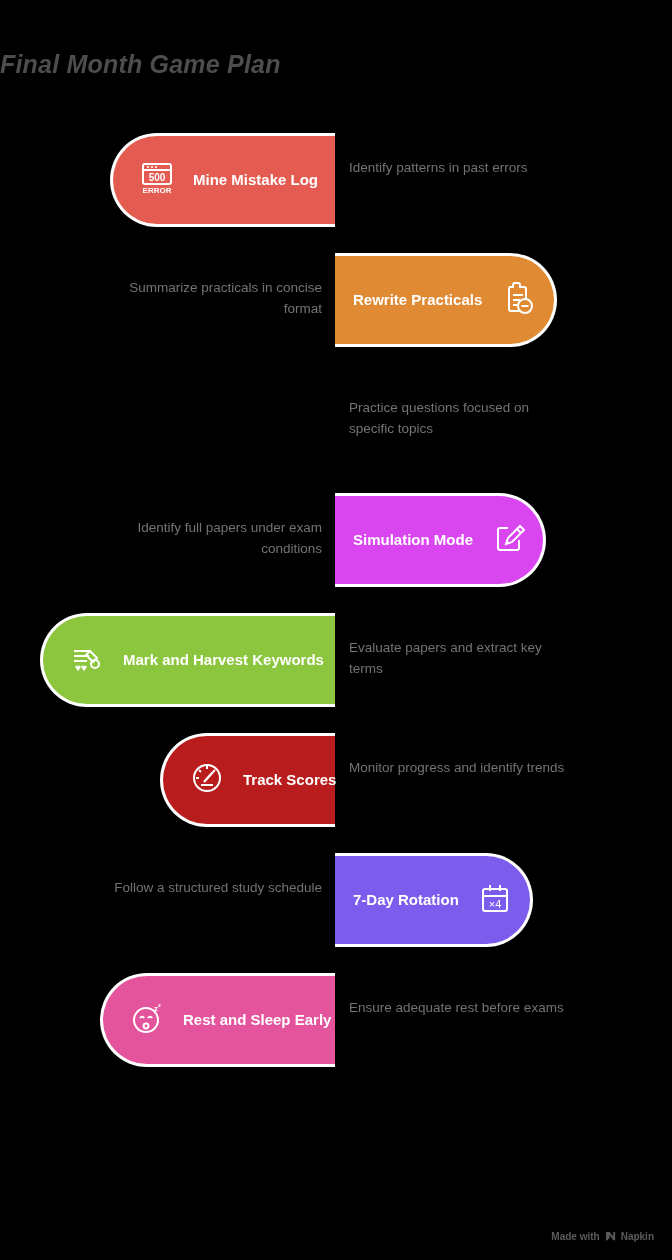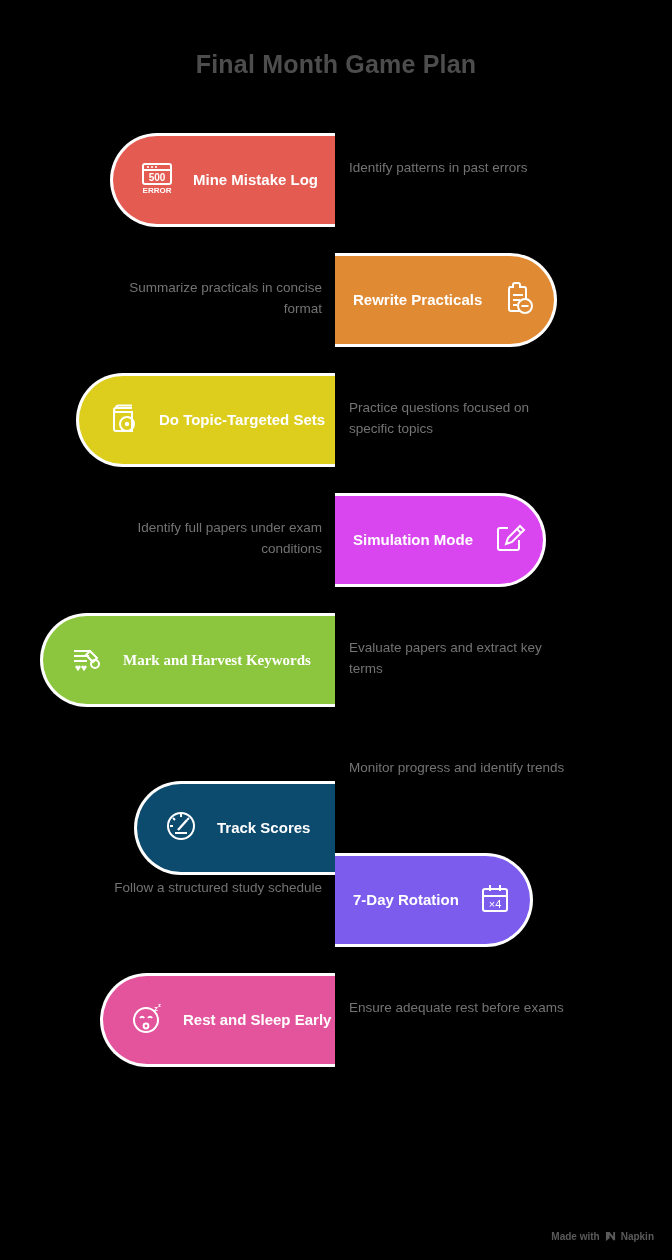--- a/index.html
+++ b/index.html
@@ -11,25 +11,25 @@
   }
   .page {
     position: relative;
     width: 672px; height: 1260px;
     background: #000000;
   }
 
   .title {
     position: absolute;
     top: 50px; left: 0; width: 672px;
-    text-align: center;
     font-size: 25px;
     font-weight: bold;
     color: #4d4d4d;
     letter-spacing: 0.2px;
+    font-style: italic;
   }
 
   .rows { position: absolute; top: 120px; left: 0; width: 672px; }
 
   .row {
     position: relative;
     height: 120px;
     width: 672px;
   }
 
@@ -141,69 +141,58 @@
             <line x1="15" y1="27" x2="19" y2="27"></line>
             <circle cx="27" cy="28" r="7" fill="#e08a33"></circle>
             <line x1="23.5" y1="28" x2="30.5" y2="28"></line>
           </svg>
         </span>
       </div>
       <div class="desc">Summarize practicals in concise format</div>
     </div>
 
     <div class="row left">
-      <div class="pill" style="background:#ddcd1d; left:76px;">
-        <span class="pill-icon">
-          <svg viewBox="0 0 40 40" fill="none" stroke="#fff" stroke-width="2">
-            <path d="M11 12v19a2 2 0 0 0 2 2h16V14H13a2 2 0 0 1 0-4h16"></path>
-            <path d="M13 10c0-1.5 1-2.5 2.5-2.5H29"></path>
-            <circle cx="24" cy="26" r="7"></circle>
-            <circle cx="24" cy="26" r="2.2" fill="#fff" stroke="none"></circle>
-          </svg>
-        </span>
-        <span class="pill-label">Do Topic-Targeted Sets</span>
-      </div>
       <div class="desc">Practice questions focused on specific topics</div>
     </div>
 
     <div class="row right">
       <div class="pill" style="background:#d946ef; width:211px;">
         <span class="pill-label">Simulation Mode</span>
         <span class="pill-icon">
           <svg viewBox="0 0 40 40" fill="none" stroke="#fff" stroke-width="2">
             <path d="M30 22v8a2 2 0 0 1-2 2H11a2 2 0 0 1-2-2V12a2 2 0 0 1 2-2h8"></path>
             <path d="M17 26l2-6L31 8l4 4-12 12z"></path>
             <line x1="28" y1="11" x2="32" y2="15"></line>
           </svg>
         </span>
       </div>
       <div class="desc">Identify full papers under exam conditions</div>
     </div>
 
     <div class="row left">
-      <div class="pill" style="background:#8cc63e; left:40px;font-family:Liberation Serif, serif;">
+      <div class="pill" style="background:#8cc63e; left:40px;">
         <span class="pill-icon">
           <svg viewBox="0 0 40 40" fill="none" stroke="#fff" stroke-width="2">
             <line x1="7" y1="13" x2="24" y2="13"></line>
             <line x1="7" y1="18" x2="22" y2="18"></line>
             <line x1="7" y1="23" x2="20" y2="23"></line>
             <path d="M23 13l7 7-4 4-7-7z"></path>
             <circle cx="28" cy="26" r="4"></circle>
             <path d="M9 28l2 3 2-3" stroke-width="2.4"></path>
             <path d="M15 28l2 3 2-3" stroke-width="2.4"></path>
           </svg>
         </span>
         <span class="pill-label">Mark and Harvest Keywords</span>
       </div>
       <div class="desc">Evaluate papers and extract key terms</div>
     </div>
 
 
     <div class="row left">
-      <div class="pill" style="background:#0c4a6e; left:134px;margin-top:48px;">
+      <div class="pill" style="background:#b91c1c; left:160px;">
         <span class="pill-icon">
           <svg viewBox="0 0 40 40" fill="none" stroke="#fff" stroke-width="2">
             <circle cx="20" cy="20" r="13"></circle>
             <line x1="20" y1="8" x2="20" y2="11"></line>
             <line x1="12" y1="12" x2="14" y2="14"></line>
             <line x1="9" y1="20" x2="12" y2="20"></line>
             <line x1="28" y1="12" x2="26" y2="14"></line>
             <path d="M14 27h12"></path>
             <path d="M17 24l9-10" stroke-width="2.4"></path>
           </svg>

